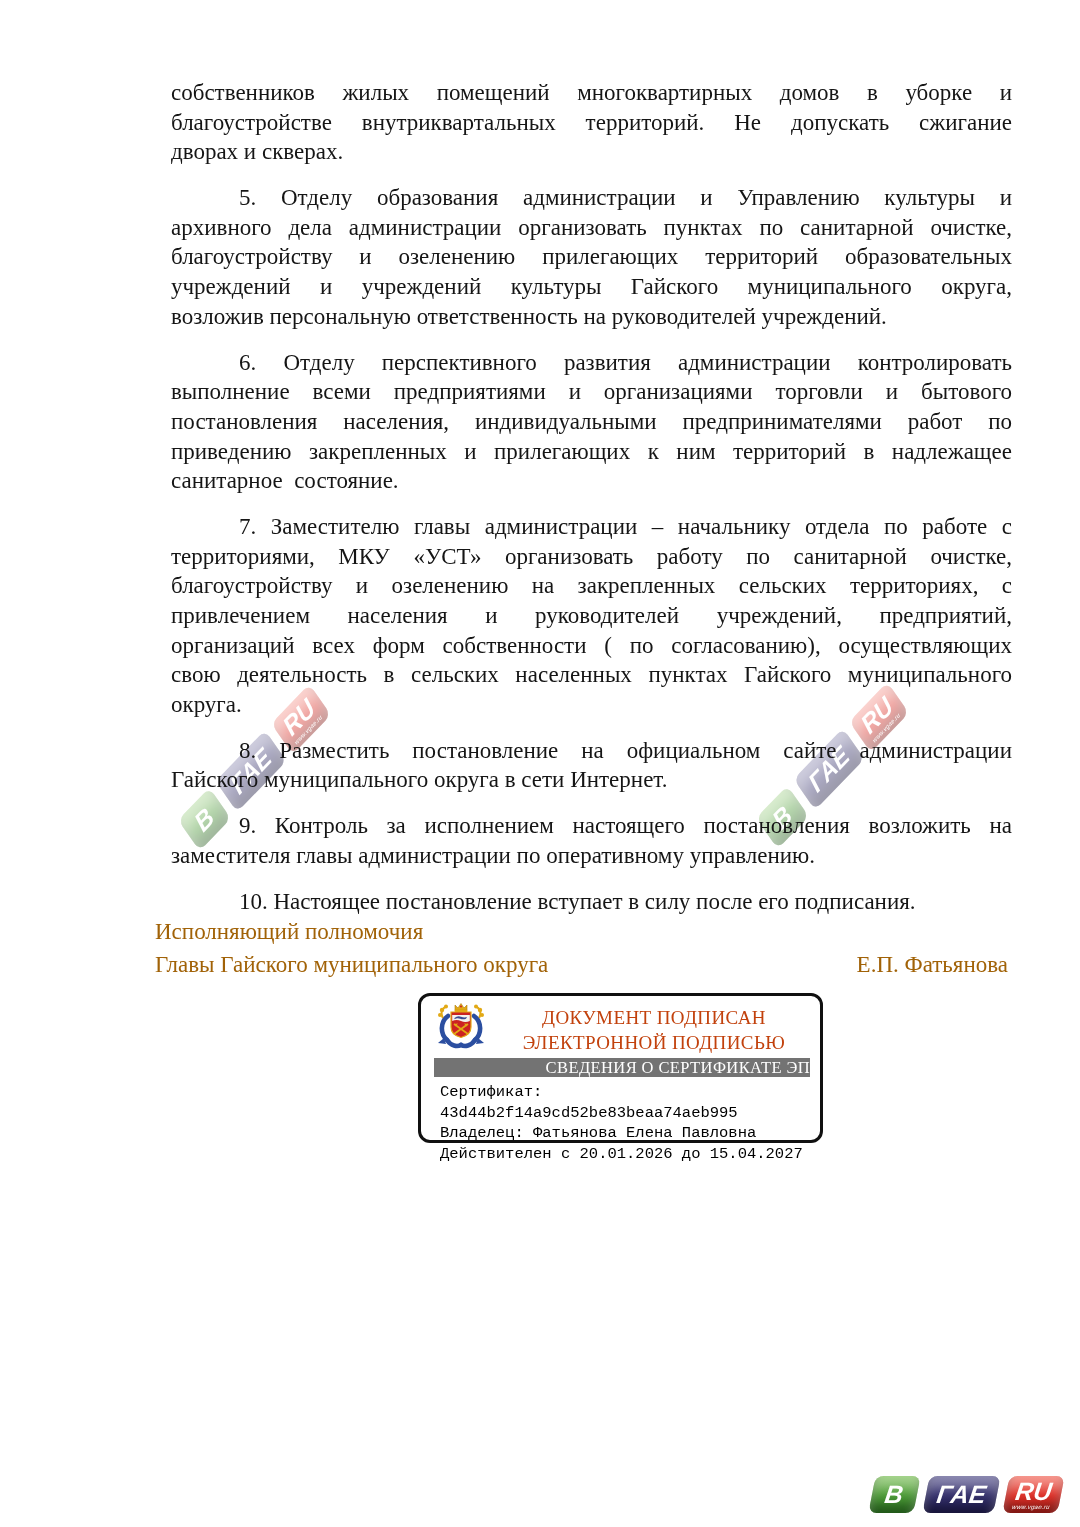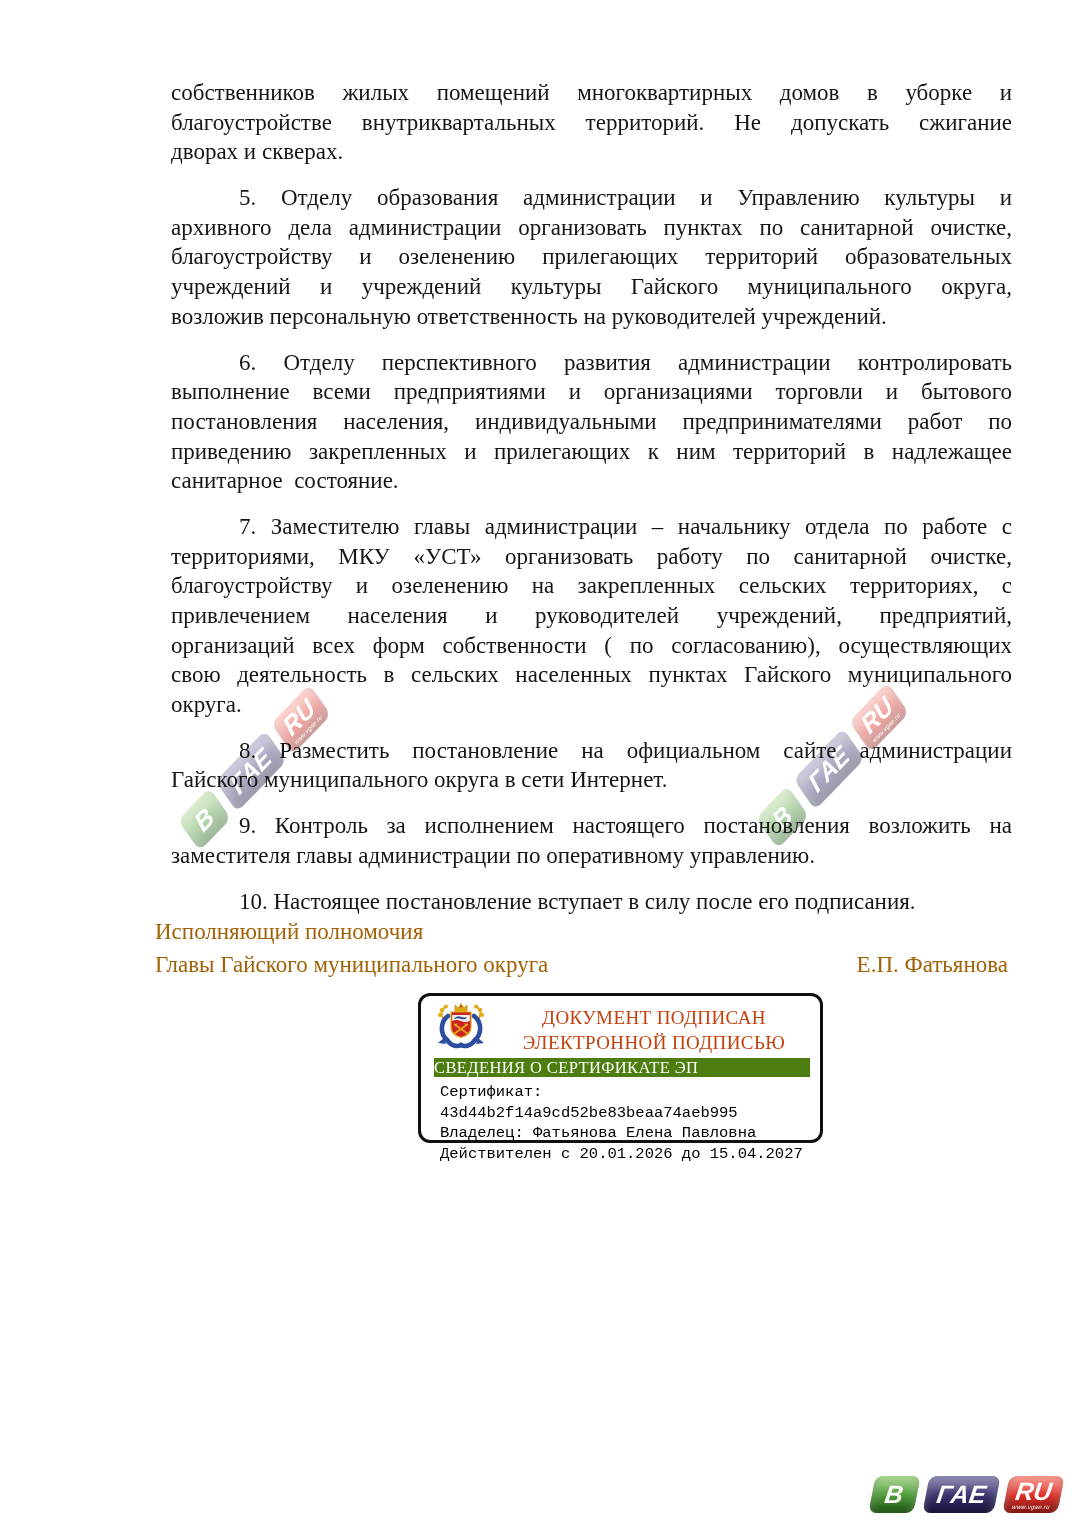--- a/index.html
+++ b/index.html
@@ -19,22 +19,22 @@
   .sig{position:absolute;left:155px;top:915px;width:873px;z-index:2;
        font-size:23px;line-height:33px;color:#a16207;}
   .sig-row{display:flex;justify-content:space-between;padding-right:20px;}
 
   
   .stamp{position:absolute;left:418px;top:993px;width:405px;height:150px;z-index:2;
          border:3px solid #101010;border-radius:12px;box-sizing:border-box;background:#fff;}
   .arms{position:absolute;left:13px;top:6px;width:54px;height:50px;}
   .stamp-title{position:absolute;left:72px;top:9px;width:322px;text-align:center;
                font-size:19px;line-height:25px;letter-spacing:.4px;color:#c2410c;}
-  .stamp-band{position:absolute;left:13px;top:62px;width:376px;height:19px;background:#4d7c0f;
-              color:#fff;text-align:left;font-size:16.5px;line-height:19px;letter-spacing:.4px;}
+  .stamp-band{position:absolute;left:13px;top:62px;width:376px;height:19px;background:#737373;
+              color:#fff;text-align:right;font-size:16.5px;line-height:19px;letter-spacing:.4px;}
   .stamp-details{position:absolute;left:19px;top:86px;font-size:15.5px;line-height:20.5px;color:#000;font-family:Liberation Mono, monospace;}
 
   
   .logo-row{display:flex;gap:9px;height:37px;width:189px;}
   .badge{position:relative;transform:skewX(-11deg);border-radius:8px;display:flex;
          align-items:center;justify-content:center;
          box-shadow:inset 0 12px 12px rgba(255,255,255,.30), inset 0 -9px 10px rgba(0,0,0,.28);}
   .btxt{font-family:"Liberation Sans",sans-serif;font-weight:bold;font-style:italic;
         color:#fff;font-size:25px;line-height:1;transform:skewX(3deg);}
   .badge.has-sub .btxt{margin-bottom:6px;}

